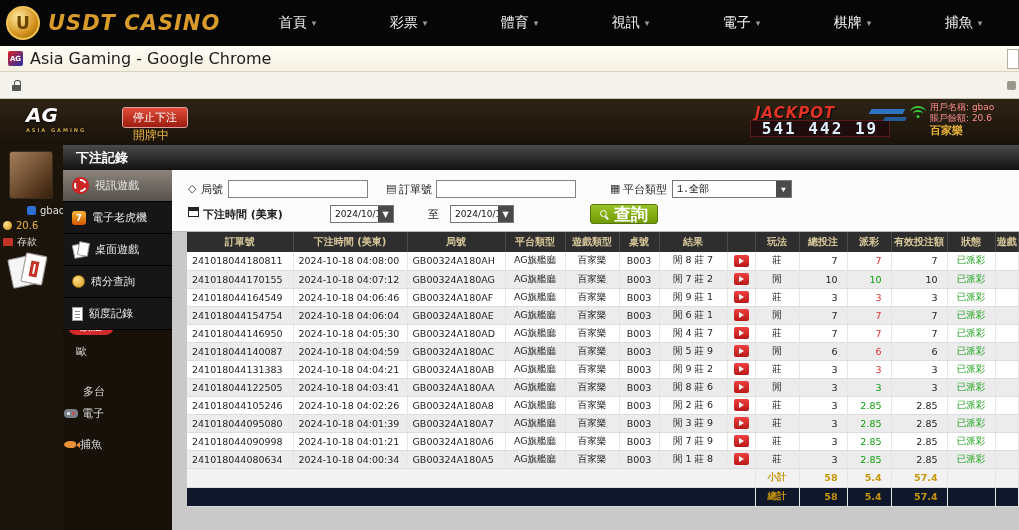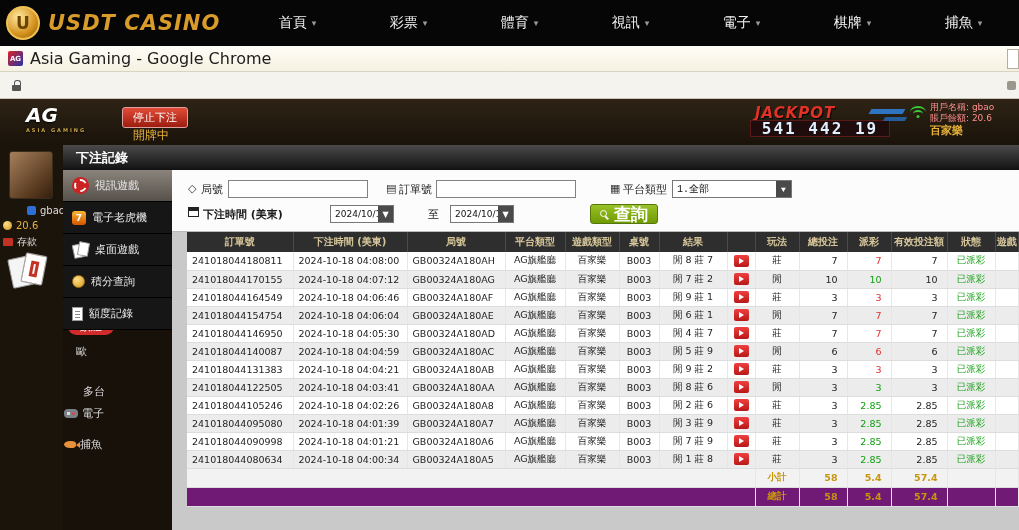--- a/index.html
+++ b/index.html
@@ -126,21 +126,21 @@
   .records tr.even{background:#ececec;}
   .records td.c-order,.records td.c-time,.records td.c-round{text-align:left;padding-left:5px;}
   .records td.c-bet,.records td.c-payout,.records td.c-valid{text-align:right;padding-right:9px;}
   .records td.c-payout.win{color:var(--win);}
   .records td.c-payout.loss{color:var(--loss);}
   .records td.c-status{color:var(--paid);}
   .play-btn{display:inline-block;width:15px;height:12px;background:linear-gradient(#f04040,#b81818);border-radius:2px;position:relative;vertical-align:middle;cursor:pointer;}
   .play-btn::after{content:"";position:absolute;left:5px;top:3px;border-top:3px solid transparent;border-bottom:3px solid transparent;border-left:5px solid #fff;}
   .records tr.summary-row td{font-weight:bold;color:var(--summary);height:19px;}
   .records tr.subtotal{background:#f2f2f2;}
-  .records tr.total{background:#701a75;border-radius:8px;}
+  .records tr.total{background:#0f172a;border-radius:8px;}
 </style>
 </head>
 <body>
 
 <div class="screen">
 
   <header class="site-header">
     <div class="logo">
       <span class="coin">U</span>
       <span class="logo-text">USDT CASINO</span>

